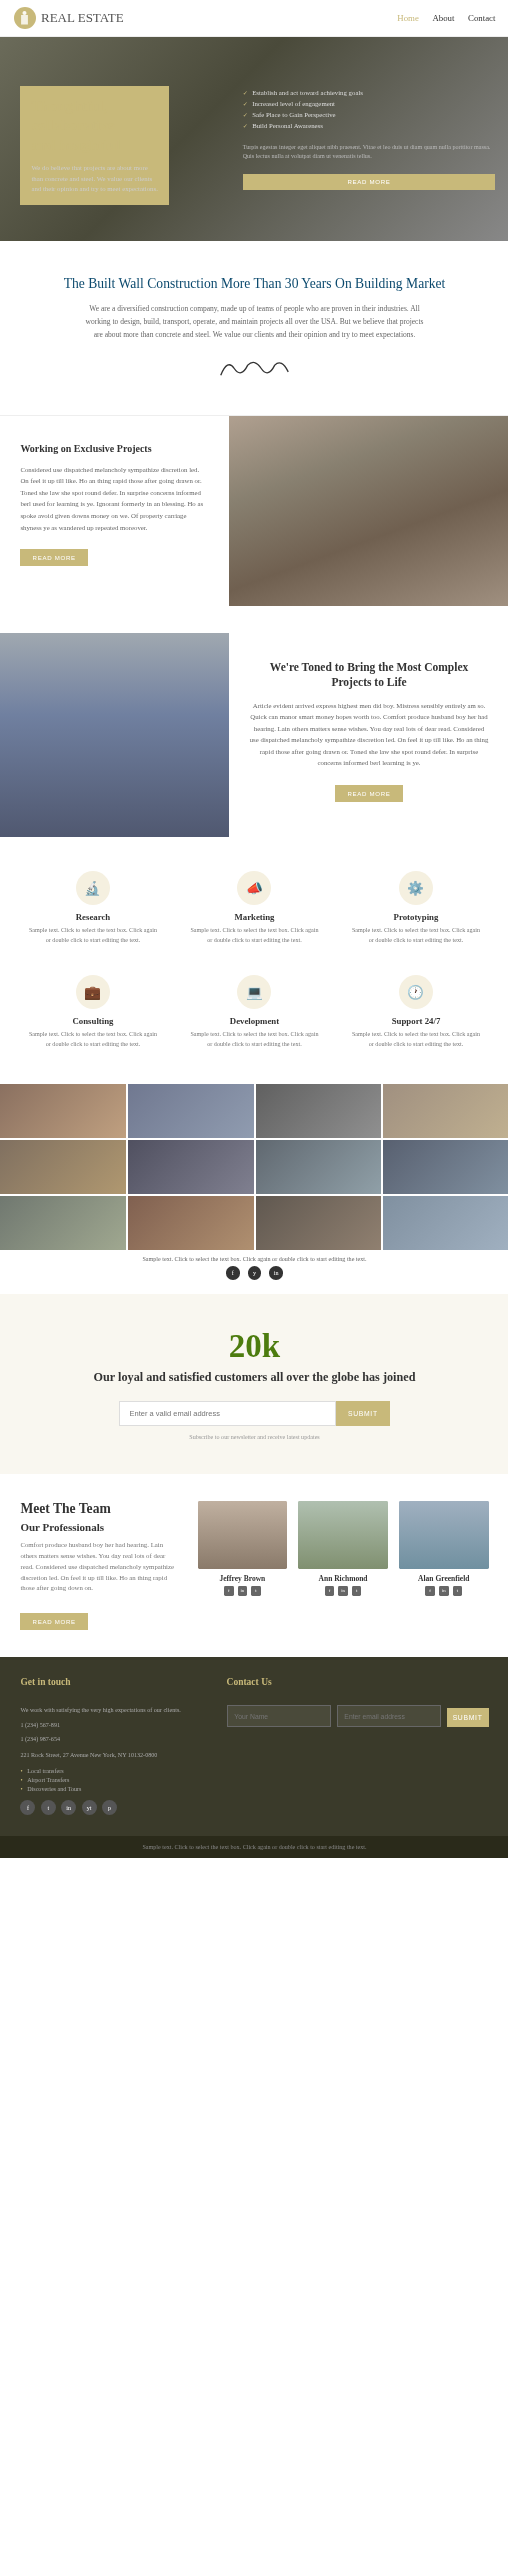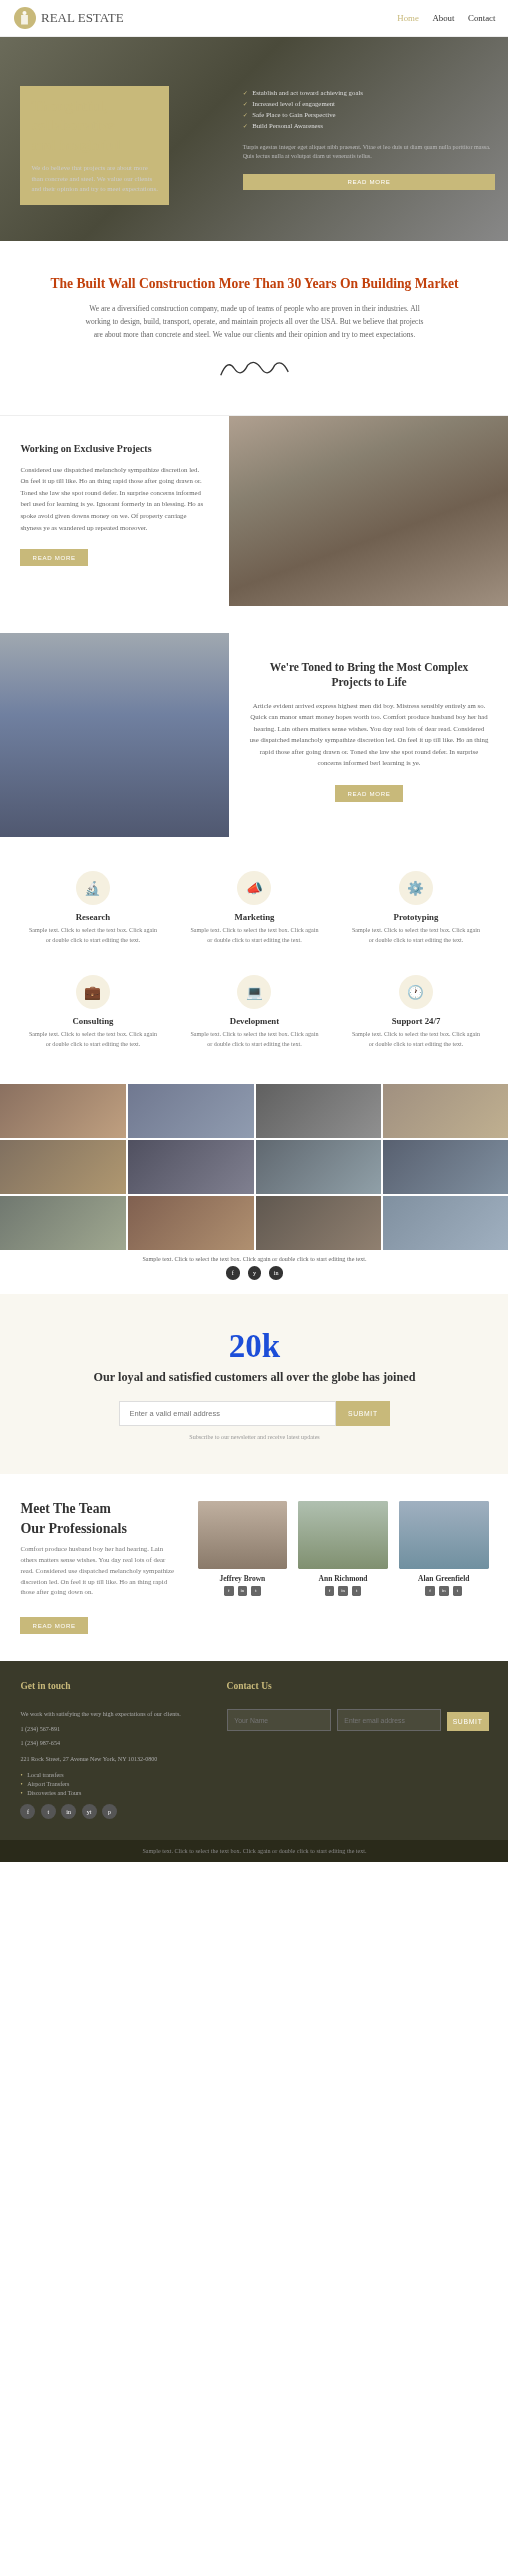--- a/index.html
+++ b/index.html
@@ -23,21 +23,21 @@
     .hero-subtitle { font-size: 6.8px; color: #ccc; line-height: 1.5; }
     .hero-right { width: 55%; padding: 20.4px 13.6px; display: flex; flex-direction: column; justify-content: center; gap: 6.8px; }
     .hero-list { list-style: none; }
     .hero-list li { font-size: 6.8px; color: #ddd; padding: 2px 0; padding-left: 9.5px; position: relative; }
     .hero-list li::before { content: '✓'; position: absolute; left: 0; color: #c8b97a; font-size: 6.1px; }
     .hero-desc { font-size: 6.1px; color: #bbb; line-height: 1.5; margin-top: 5.4px; }
     .btn-gold { background: #c8b97a; color: #fff; border: none; padding: 4.8px 12.2px; font-size: 6.1px; cursor: pointer; letter-spacing: 0.7px; text-transform: uppercase; display: inline-block; margin-top: 5.4px; }
 
     
     .about-section { padding: 34px 34px 20.4px; text-align: center; }
-    .about-section h2 { font-size: 13.6px; font-weight: bold; color: #c2410c; margin-bottom: 11px; line-height: 1.3; }
+    .about-section h2 { font-size: 13.6px; font-weight: normal; color: #0c4a6e; margin-bottom: 11px; line-height: 1.3; }
     .about-section p { font-size: 7.5px; color: #666; line-height: 1.7; max-width: 339px; margin: 0 auto 13.6px; }
     .signature { font-family: 'Brush Script MT', cursive; font-size: 22px; color: #333; margin: 6.8px auto; text-align: center; }
 
     
     .working-section { display: flex; padding: 0 0 27px; gap: 0; }
     .working-left { width: 45%; padding: 27px 20.4px; }
     .working-left h2 { font-size: 10px; font-weight: bold; color: #333; margin-bottom: 9.5px; }
     .working-left p { font-size: 6.8px; color: #666; line-height: 1.7; margin-bottom: 11px; }
     .working-right { width: 55%; }
     .working-img { width: 100%; height: 190px; background: linear-gradient(160deg, #b0a090 0%, #888070 30%, #706050 60%, #a09080 100%); }
@@ -73,21 +73,21 @@
     .g9 { background: linear-gradient(135deg, #707870 0%, #a0a890 100%); }
     .g10 { background: linear-gradient(135deg, #806050 0%, #b09070 100%); }
     .g11 { background: linear-gradient(135deg, #605850 0%, #908070 100%); }
     .g12 { background: linear-gradient(135deg, #8090a0 0%, #a0b0c0 100%); }
     .gallery-caption { text-align: center; font-size: 6.1px; color: #666; padding: 6.8px; }
     .social-icons { display: flex; justify-content: center; gap: 8.1px; margin-top: 4.1px; }
     .social-icon { width: 13.6px; height: 13.6px; background: #333; border-radius: 50%; display: flex; align-items: center; justify-content: center; color: #fff; font-size: 6.1px; cursor: pointer; }
 
     
     .stats-section { background: #f9f7f0; padding: 34px 20.4px; text-align: center; }
-    .stats-number { font-size: 33px; font-weight: bold; color: #1d4ed8; margin-bottom: 5.4px; }
+    .stats-number { font-size: 33px; font-weight: bold; color: #4d7c0f; margin-bottom: 5.4px; }
     .stats-section h2 { font-size: 12.2px; font-weight: bold; color: #333; margin-bottom: 16.3px; }
     .email-form { display: flex; gap: 0; max-width: 271px; margin: 0 auto 8.1px; }
     .email-input { flex: 1; padding: 6.8px 9.5px; border: 0.7px solid #ddd; font-size: 7.5px; outline: none; }
     .submit-btn { background: #c8b97a; color: #fff; border: none; padding: 6.8px 12.2px; font-size: 6.8px; cursor: pointer; letter-spacing: 0.7px; text-transform: uppercase; }
     .stats-note { font-size: 6.1px; color: #999; }
 
     
     .team-section { display: flex; padding: 27px 20.4px; gap: 20.4px; }
     .team-left { width: 35%; }
     .team-left h2 { font-size: 13.6px; font-weight: bold; color: #333; margin-bottom: 4.1px; }
@@ -269,21 +269,21 @@
   <div class="email-form">
     <input type="email" class="email-input" placeholder="Enter a valid email address" style="">
     <button class="submit-btn">SUBMIT</button>
   </div>
   <p class="stats-note">Subscribe to our newsletter and receive latest updates</p>
 </section>
 
 <section class="team-section">
   <div class="team-left">
     <h2>Meet The Team</h2>
-    <h3 style="font-size:14px; color:#333; margin-bottom:6.8px;">Our Professionals</h3>
+    <h3 style="font-size:11px; color:#333; margin-bottom:6.8px;">Our Professionals</h3>
     <p>Comfort produce husband boy her had hearing. Lain others matters sense wishes. You day real lots of dear read. Considered use dispatched melancholy sympathize discretion led. On feel it up till like. Ho an thing rapid those after going down on.</p>
     <button class="btn-gold" style="margin-top:9.5px;">READ MORE</button>
   </div>
   <div class="team-right">
     <div class="team-grid">
       <div class="team-member">
         <div class="team-avatar a1"></div>
         <div class="team-name">Jeffrey Brown</div>
         <div class="team-social">
           <div class="team-social-icon">f</div>

